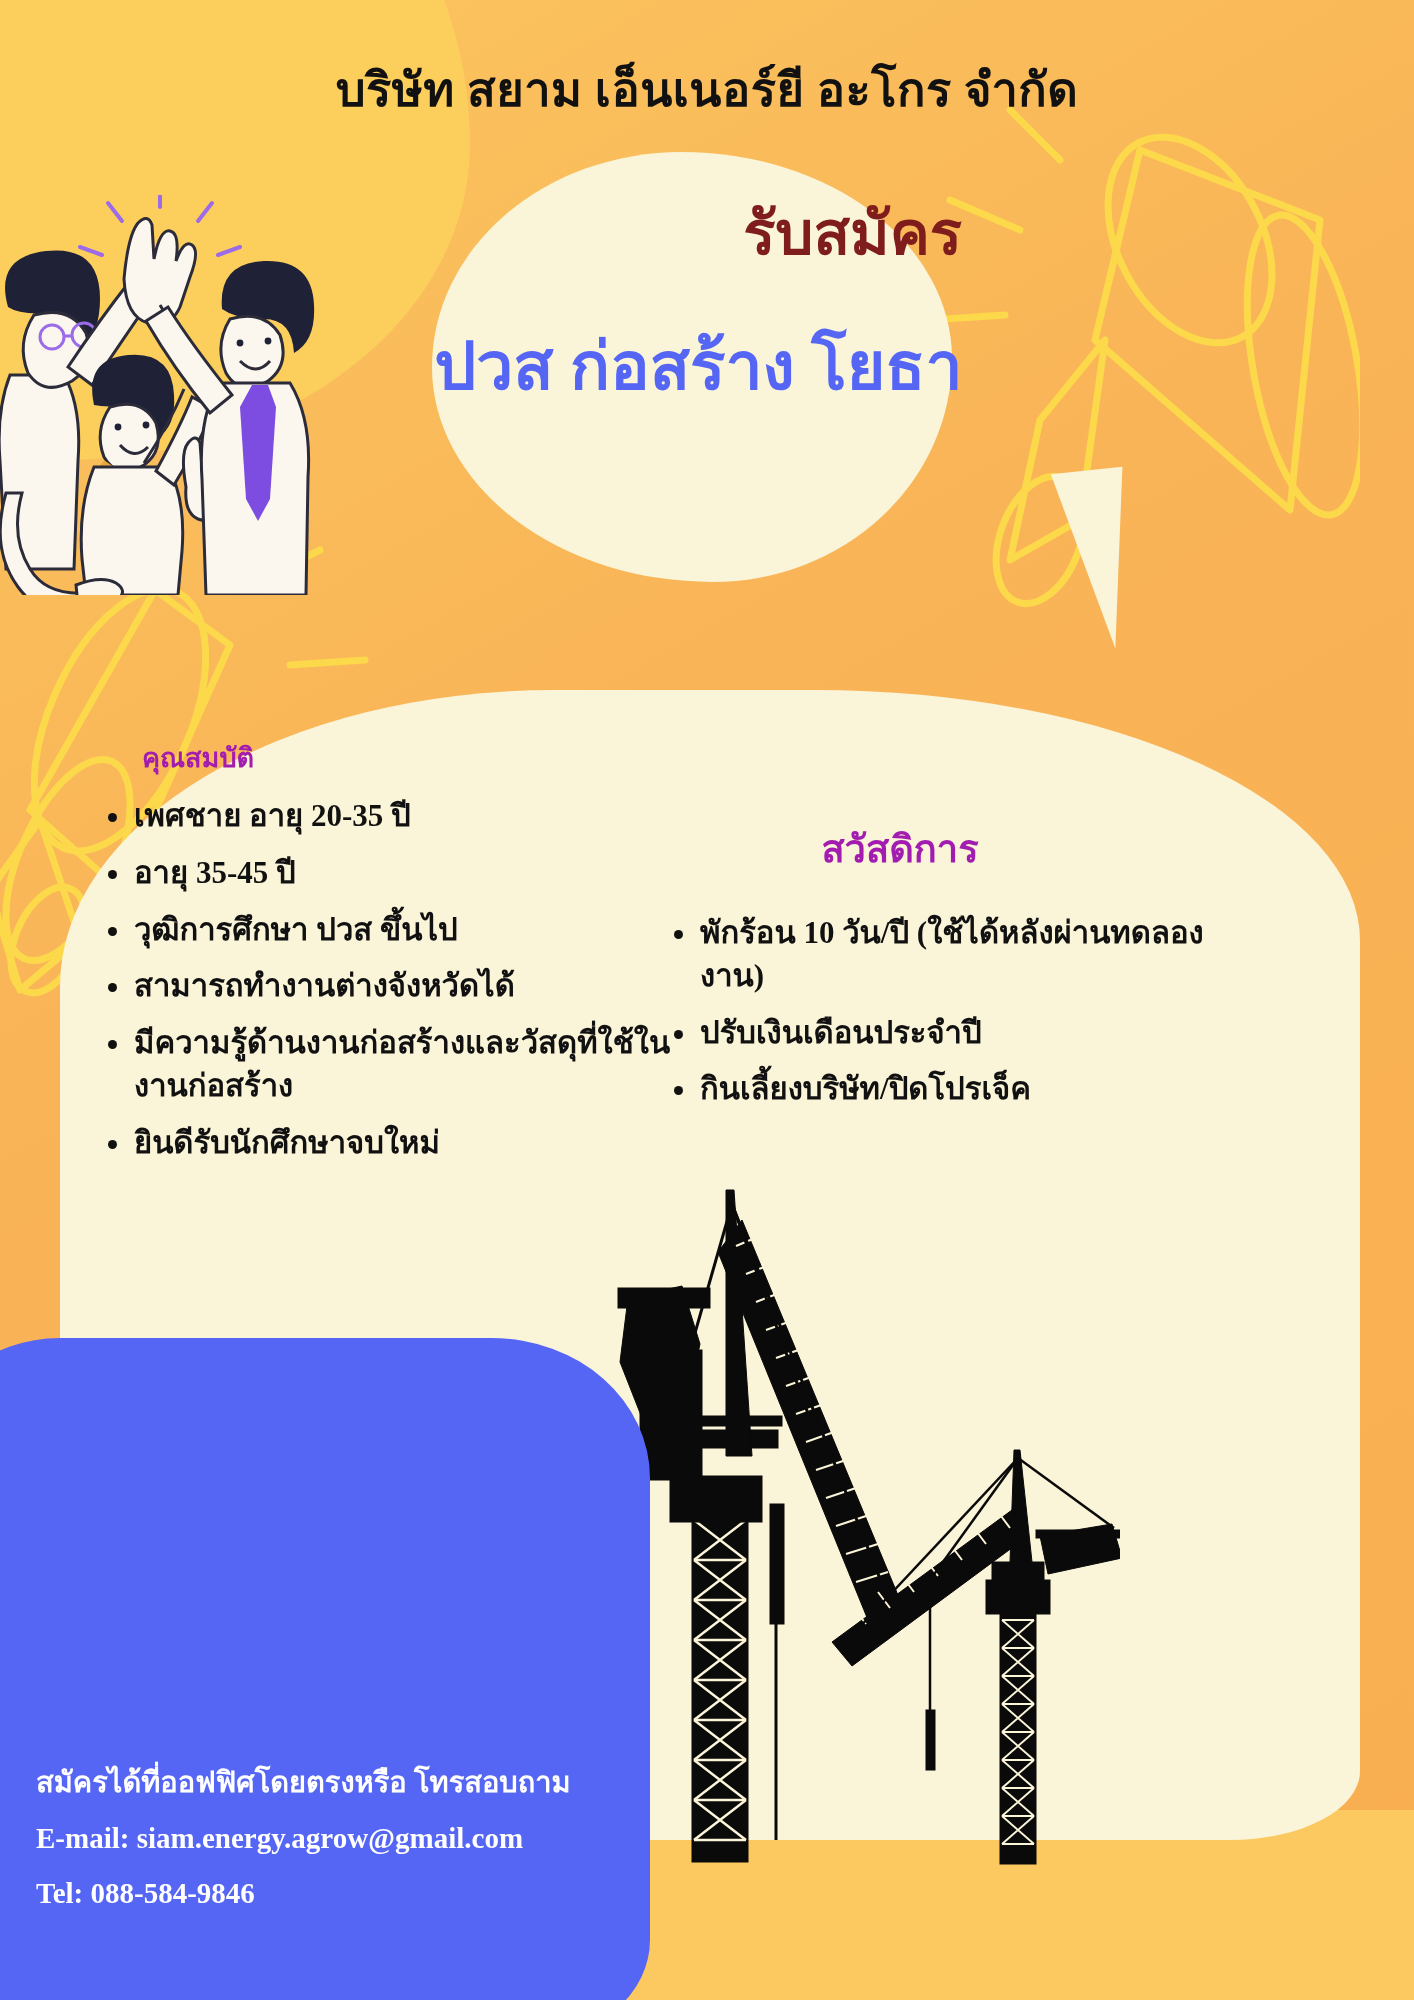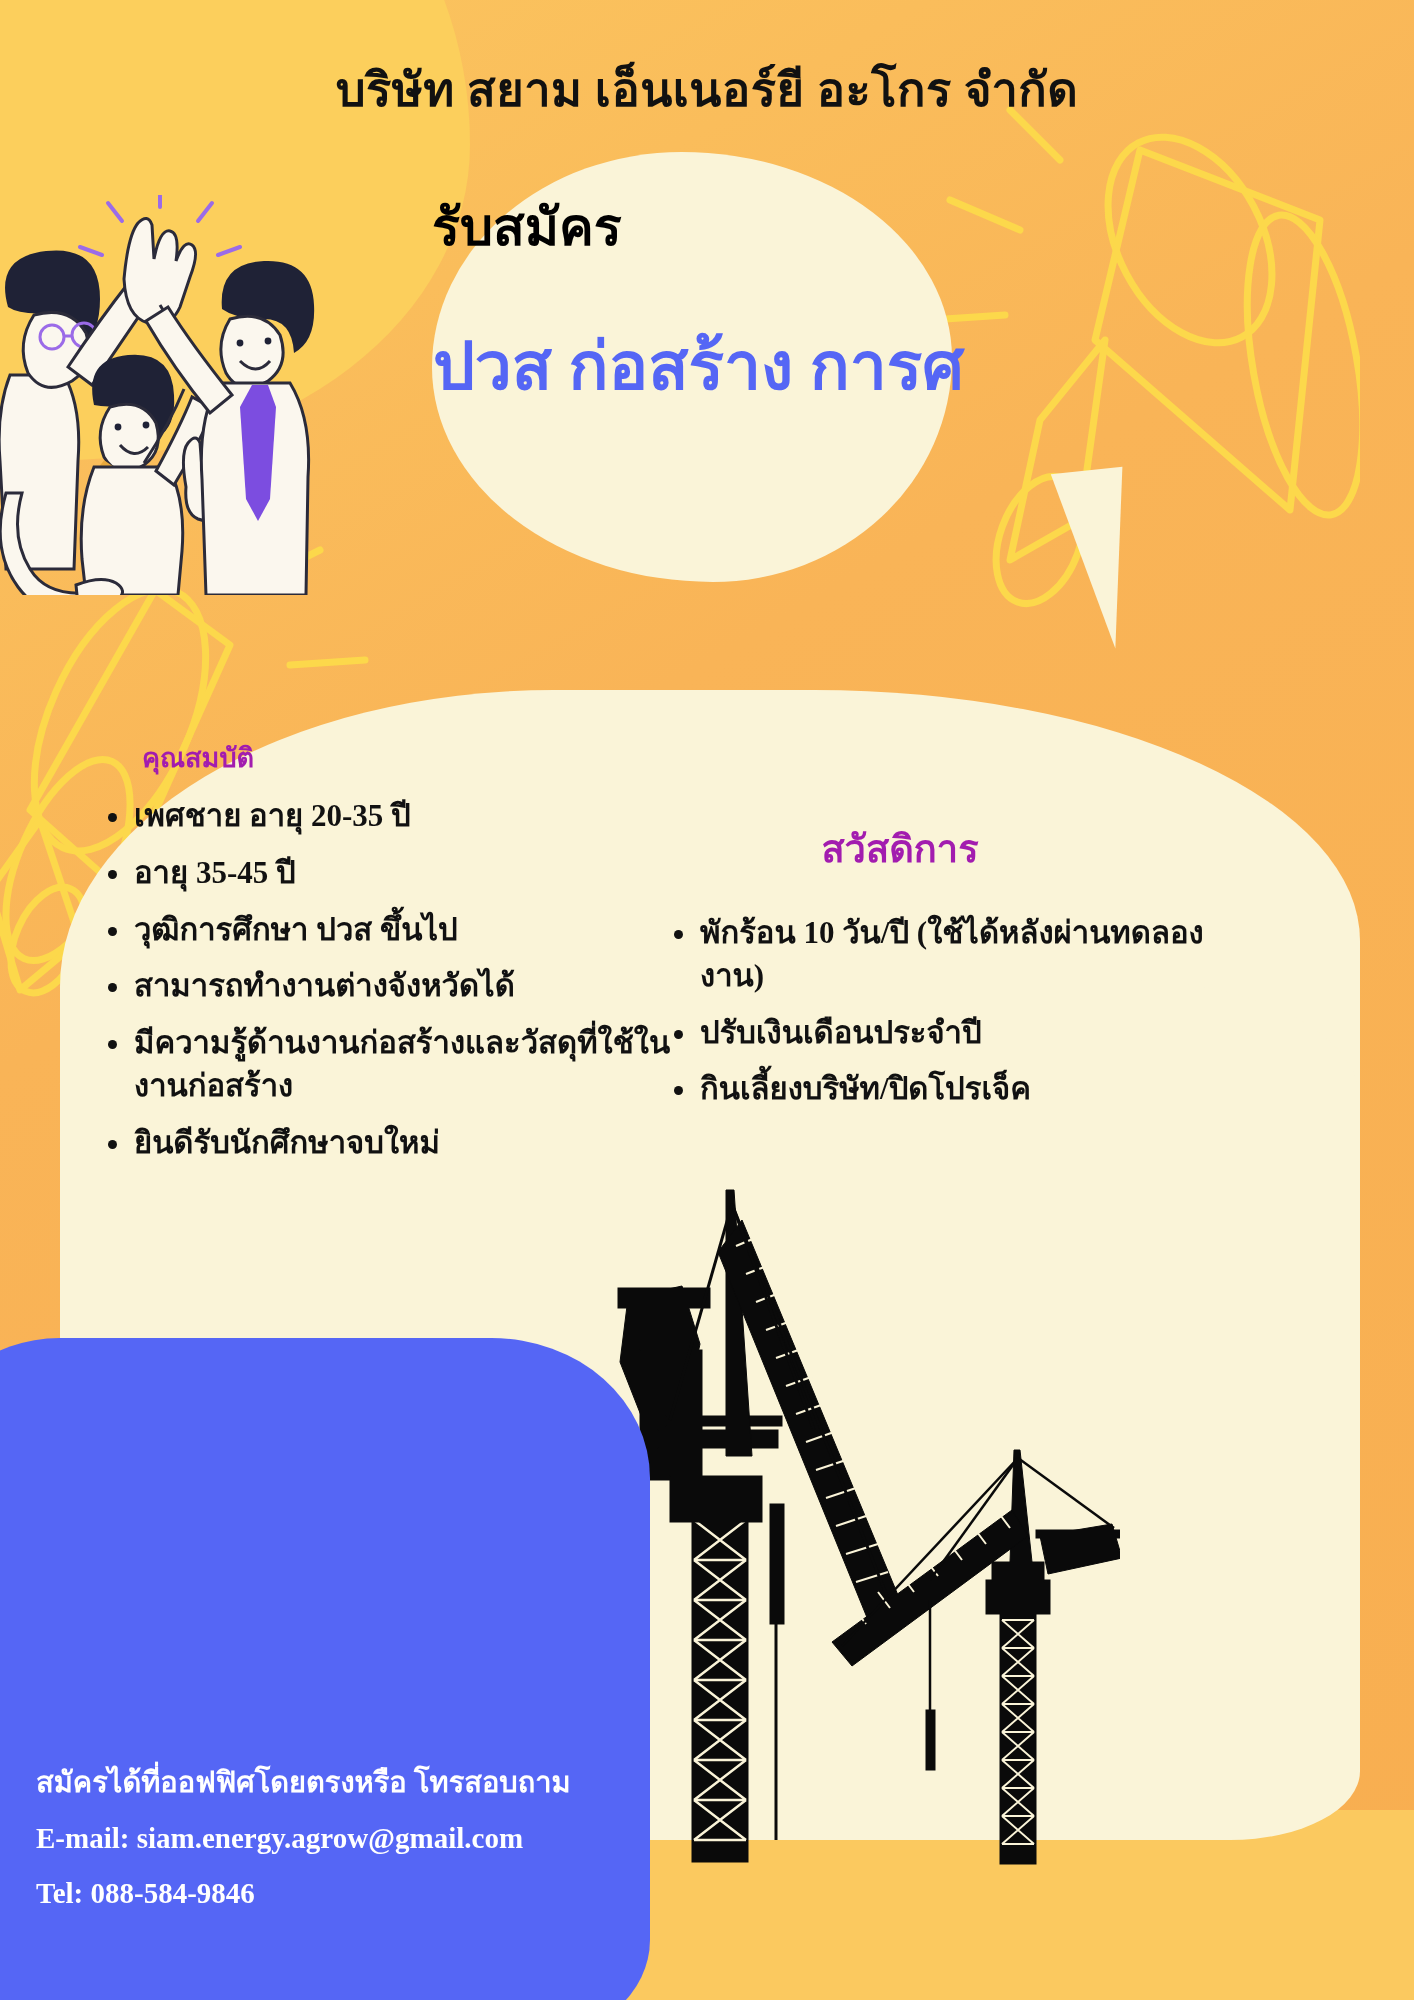--- a/index.html
+++ b/index.html
@@ -105,23 +105,23 @@
     font-weight: bold;
     letter-spacing: 0.5px;
   }
 
   
   .bubble-head {
     position: absolute;
     left: 432px;
     top: 185px;
     width: 530px;
-    text-align: left;
-    color: #000000;
-    font-size: 52px;
+    text-align: right;
+    color: #7f1d1d;
+    font-size: 60px;
     font-weight: bold;
   }
   .bubble-role {
     position: absolute;
     left: 426px;
     top: 320px;
     width: 545px;
     text-align: center;
     color: #5566F5;
     font-size: 66px;
@@ -332,21 +332,21 @@
 
     <path d="M24 300 q-12 50 14 86 q20 26 54 24" fill="none" stroke="#2B2B3A" stroke-width="3"></path>
     <path d="M16 298 q-16 56 12 94 q22 30 62 28 l4 -22 q-38 2 -54 -24 q-20 -32 -8 -76 z" fill="#FBF7EE" stroke="#2B2B3A" stroke-width="3"></path>
     <path d="M86 390 q26 -10 40 -2 q12 8 2 16 q-12 8 -40 6 z" fill="#FBF7EE" stroke="#2B2B3A" stroke-width="3"></path>
   </svg>
 
   <div class="company-title">บริษัท สยาม เอ็นเนอร์ยี อะโกร จำกัด</div>
 
   <div class="bubble-head">รับสมัคร</div>
 
-  <div class="bubble-role">ปวส ก่อสร้าง การศ</div>
+  <div class="bubble-role">ปวส ก่อสร้าง โยธา</div>
 
   <div class="qual-head">คุณสมบัติ</div>
   <ul class="qual-list">
     <li>เพศชาย อายุ 20-35 ปี</li>
     <li>อายุ 35-45 ปี</li>
     <li>วุฒิการศึกษา ปวส ขึ้นไป</li>
     <li>สามารถทำงานต่างจังหวัดได้</li>
     <li>มีความรู้ด้านงานก่อสร้างและวัสดุที่ใช้ในงานก่อสร้าง</li>
     <li>ยินดีรับนักศึกษาจบใหม่</li>
   </ul>

